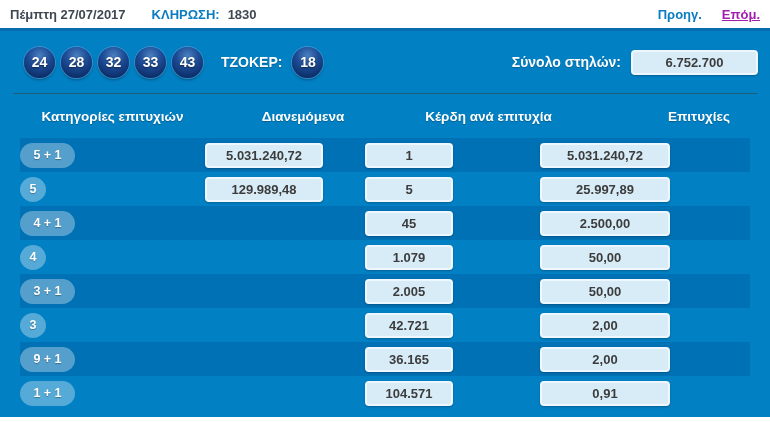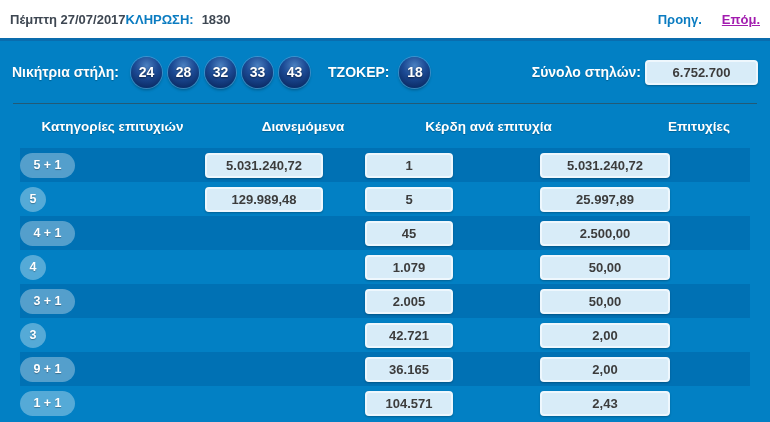--- a/index.html
+++ b/index.html
@@ -1,50 +1,50 @@
 <!DOCTYPE html>
 <html><head>
 <meta charset="utf-8">
 <style>
   * { margin:0; padding:0; box-sizing:border-box; }
   body { font-family:"Liberation Sans", sans-serif; background:#fff; }
   .screen { width:770px; height:422px; overflow:hidden; background:#fff; }
 
   
-  .topbar { height:38px; display:flex; justify-content:space-between; align-items:center;
+  .topbar { height:28px; display:flex; justify-content:space-between; align-items:center;
             padding:0 10px; background:#ffffff; font-size:13px; font-weight:bold; }
   .topbar-left { display:flex; align-items:center; }
   .date { color:#3e4752; }
-  .draw-label { color:#0b7cc1; }
+  .draw-label { color:#0b7cc1; margin-left:26px; }
   .draw-number { color:#3e4752; margin-left:8px; }
   .topbar-right { display:flex; align-items:center; gap:20px; }
   .nav-link { cursor:pointer; text-decoration:none; }
   .nav-link.prev { color:#0b7cc1; }
   .nav-link.next { color:#a21caf;text-decoration:underline; }
 
   
   .panel { background:#0280c4; border-top:3px solid #0a6cad; height:389px; }
 
   .winning-row { height:62px; display:flex; align-items:center; padding:0 12px; }
   .wlabel { color:#ffffff; font-size:14px; font-weight:bold; text-shadow:0 1px 1px rgba(0,0,0,0.25); white-space:nowrap; }
   .balls { display:flex; gap:6px; margin-left:12px; }
   .ball { width:31px; height:31px; border-radius:50%; color:#fff; font-weight:bold; font-size:14px;
           display:flex; align-items:center; justify-content:center;
           background:radial-gradient(circle at 50% 28%, #4a80c0 0%, #1c4a94 42%, #0d2f6b 78%, #0a2a5f 100%);
           text-shadow:0 1px 2px rgba(0,0,0,0.55);
           box-shadow:0 0 0 1px rgba(110,160,215,0.55), 0 2px 3px rgba(0,0,0,0.3); }
   .joker-label { margin-left:18px; }
   .joker-ball { margin-left:10px; }
   .spacer { flex:1; }
-  .total-label { margin-right:4px; }
+  .total-label { margin-right:10px; }
 
   .value-box { background:#d8ecf8; border:2px solid #eef7fd; border-radius:4px; color:#3c3c3c;
                font-weight:bold; font-size:13px; height:25px; display:flex; align-items:center;
                justify-content:center; box-shadow:0 1px 2px rgba(0,0,0,0.25); }
-  .total-box { width:113px; }
+  .total-box { width:127px; }
 
   .divider { border-top:1px solid #235a76; margin:0 13px; }
 
   .thead, .row { display:grid; grid-template-columns:185px 160px 175px 210px; margin:0 20px; align-items:center; }
   .thead { height:44px;gap:18px; }
   .th { color:#ffffff; font-weight:bold; font-size:13.5px; text-align:center; text-shadow:0 1px 1px rgba(0,0,0,0.25); }
 
   .row { height:34px; }
   .row.dark { background:#0071b4; }
   .cell { display:flex; justify-content:flex-start; align-items:center; }
@@ -70,21 +70,20 @@
     </div>
     <div class="topbar-right">
       <a class="nav-link prev">Προηγ.</a>
       <a class="nav-link next">Επόμ.</a>
     </div>
   </div>
 
   <div class="panel">
 
     <div class="winning-row">
-      <span class="wlabel">Νικήτρια στήλη:</span>
       <div class="balls" id="balls">
           <div class="ball">24</div>
           <div class="ball">28</div>
           <div class="ball">32</div>
           <div class="ball">33</div>
           <div class="ball">43</div>
         </div>
       <span class="wlabel joker-label">ΤΖΟΚΕΡ:</span>
       <div class="ball joker-ball">18</div>
       <div class="spacer"></div>
@@ -192,19 +191,19 @@
         </div>
         <div class="row">
           <div class="cell">
             <span class="badge pill">1 + 1</span>
           </div>
           <div class="cell"></div>
           <div class="cell">
             <span class="value-box box-winners">104.571</span>
           </div>
           <div class="cell">
-            <span class="value-box box-prize">2,43</span>
+            <span class="value-box box-prize">0,91</span>
           </div>
         </div>
       </div>
 
   </div>
 </div>
 
 </body></html>

